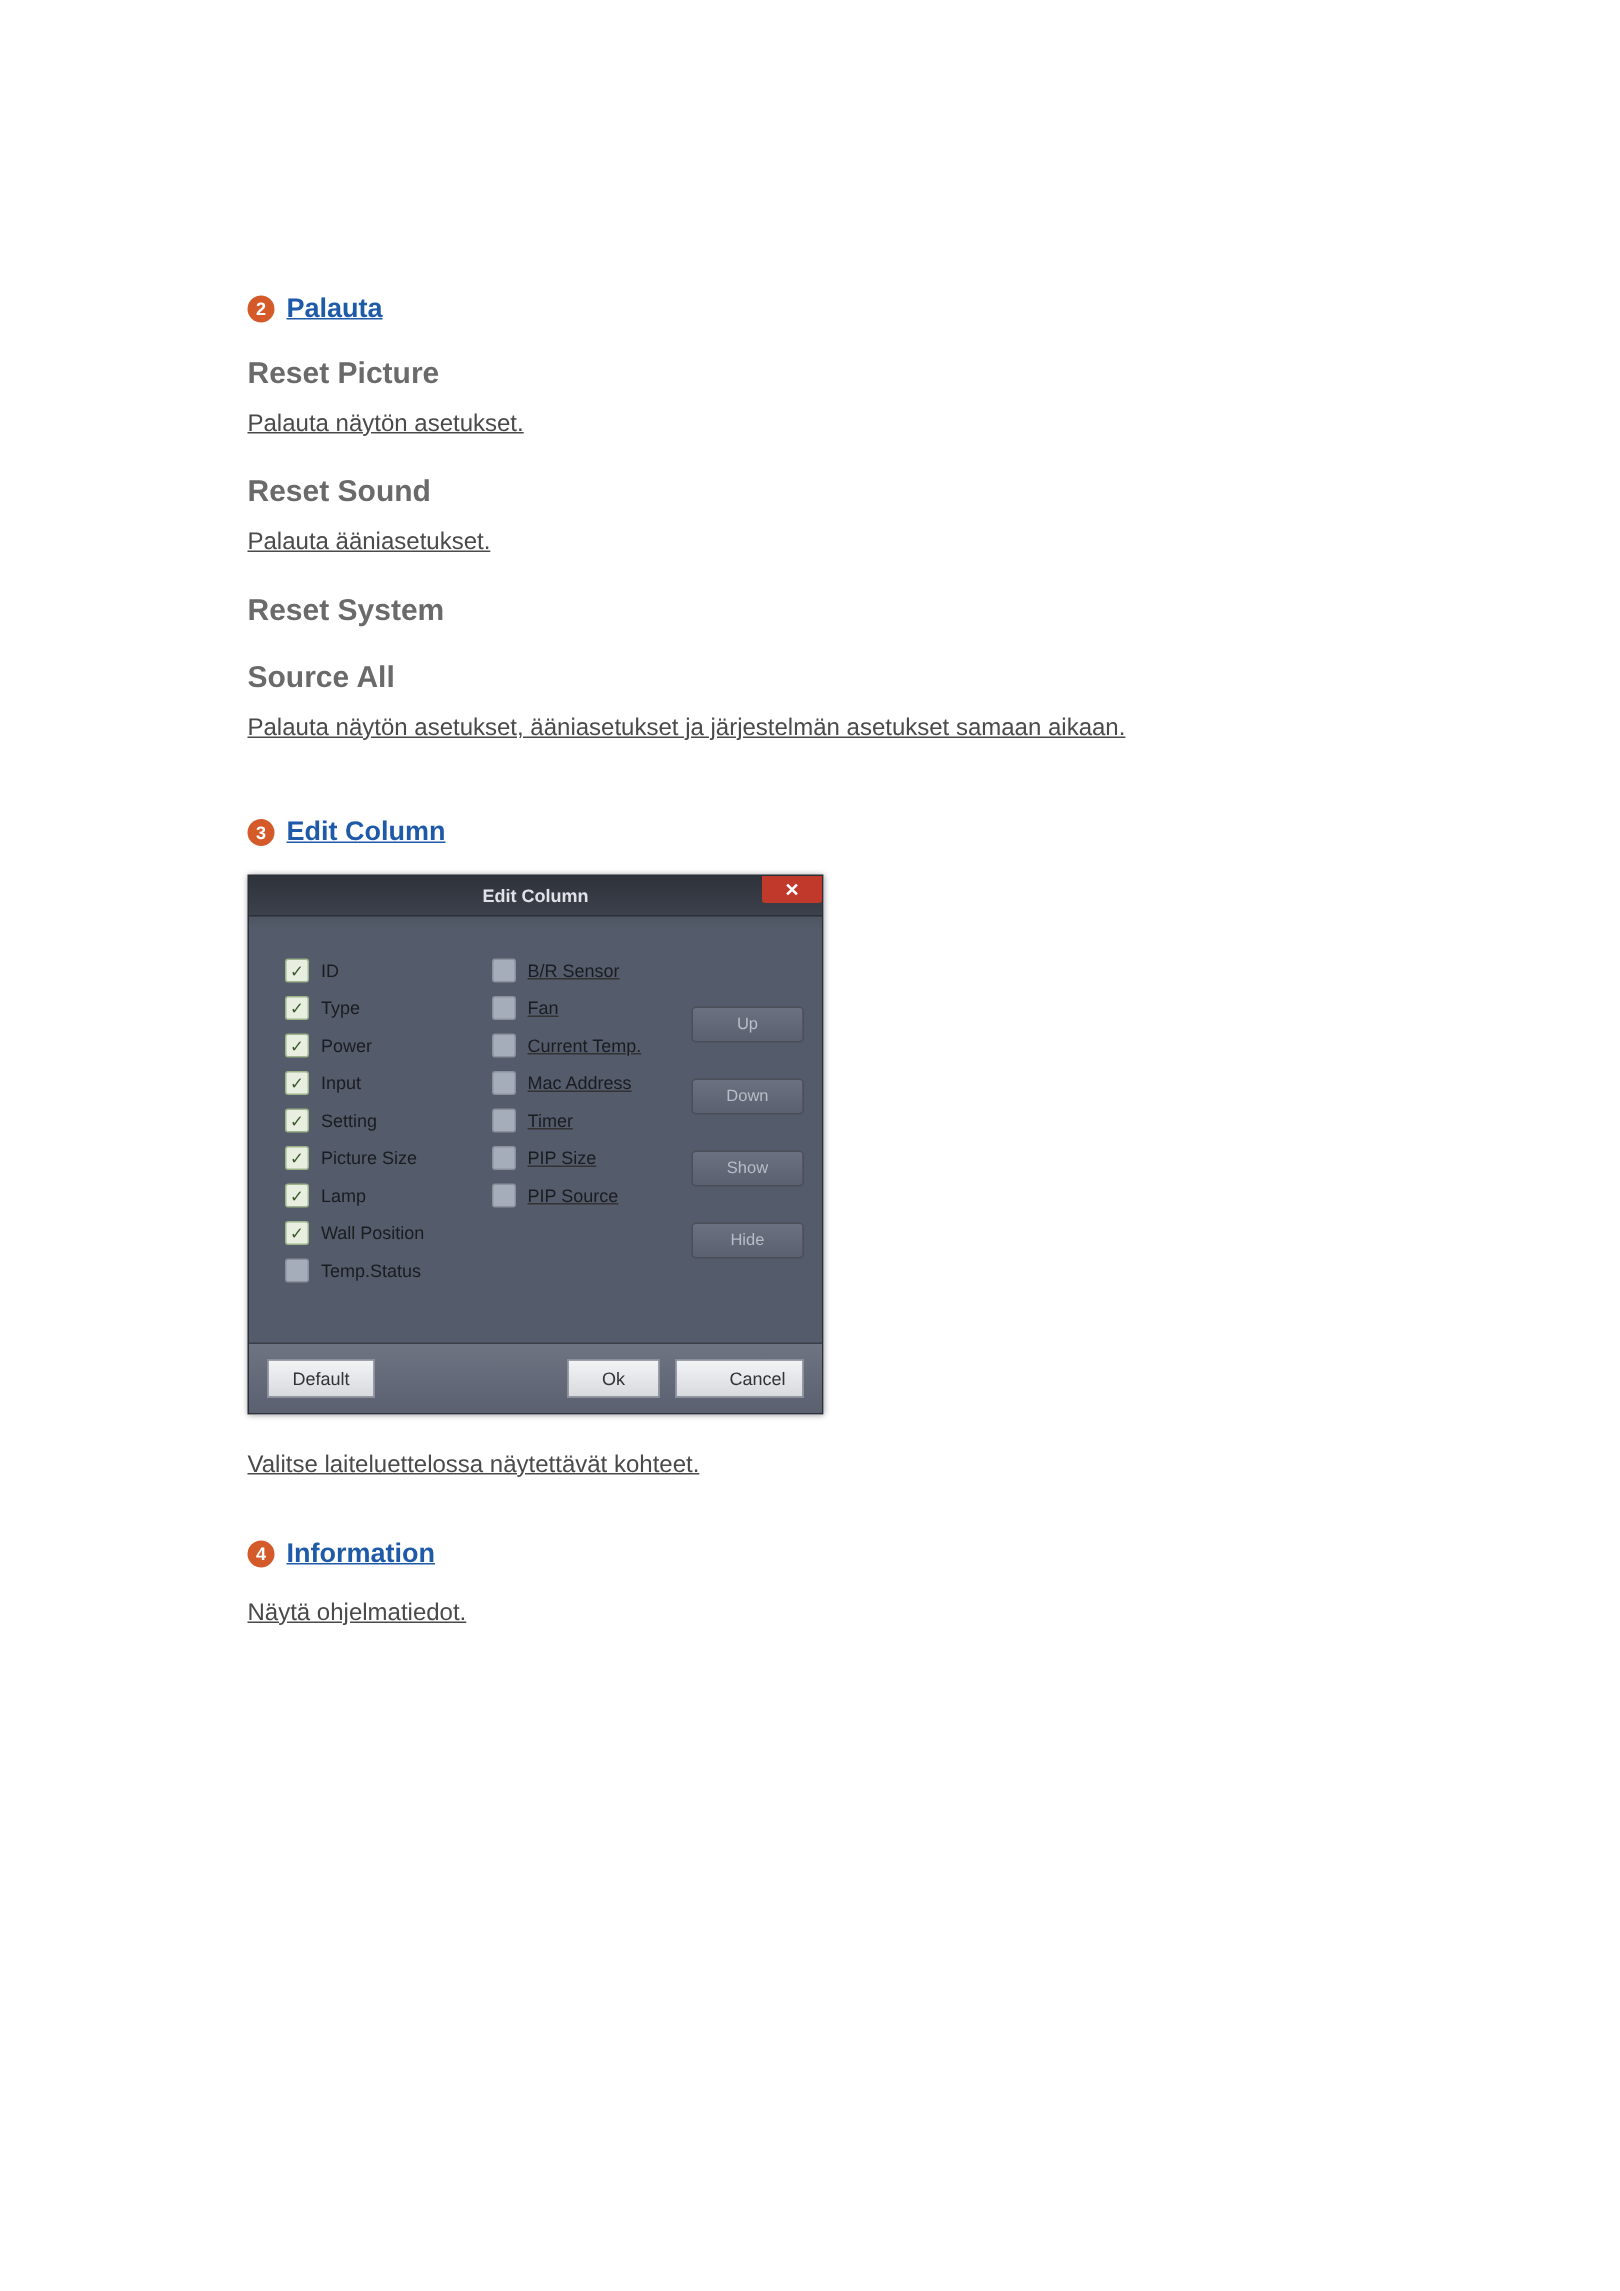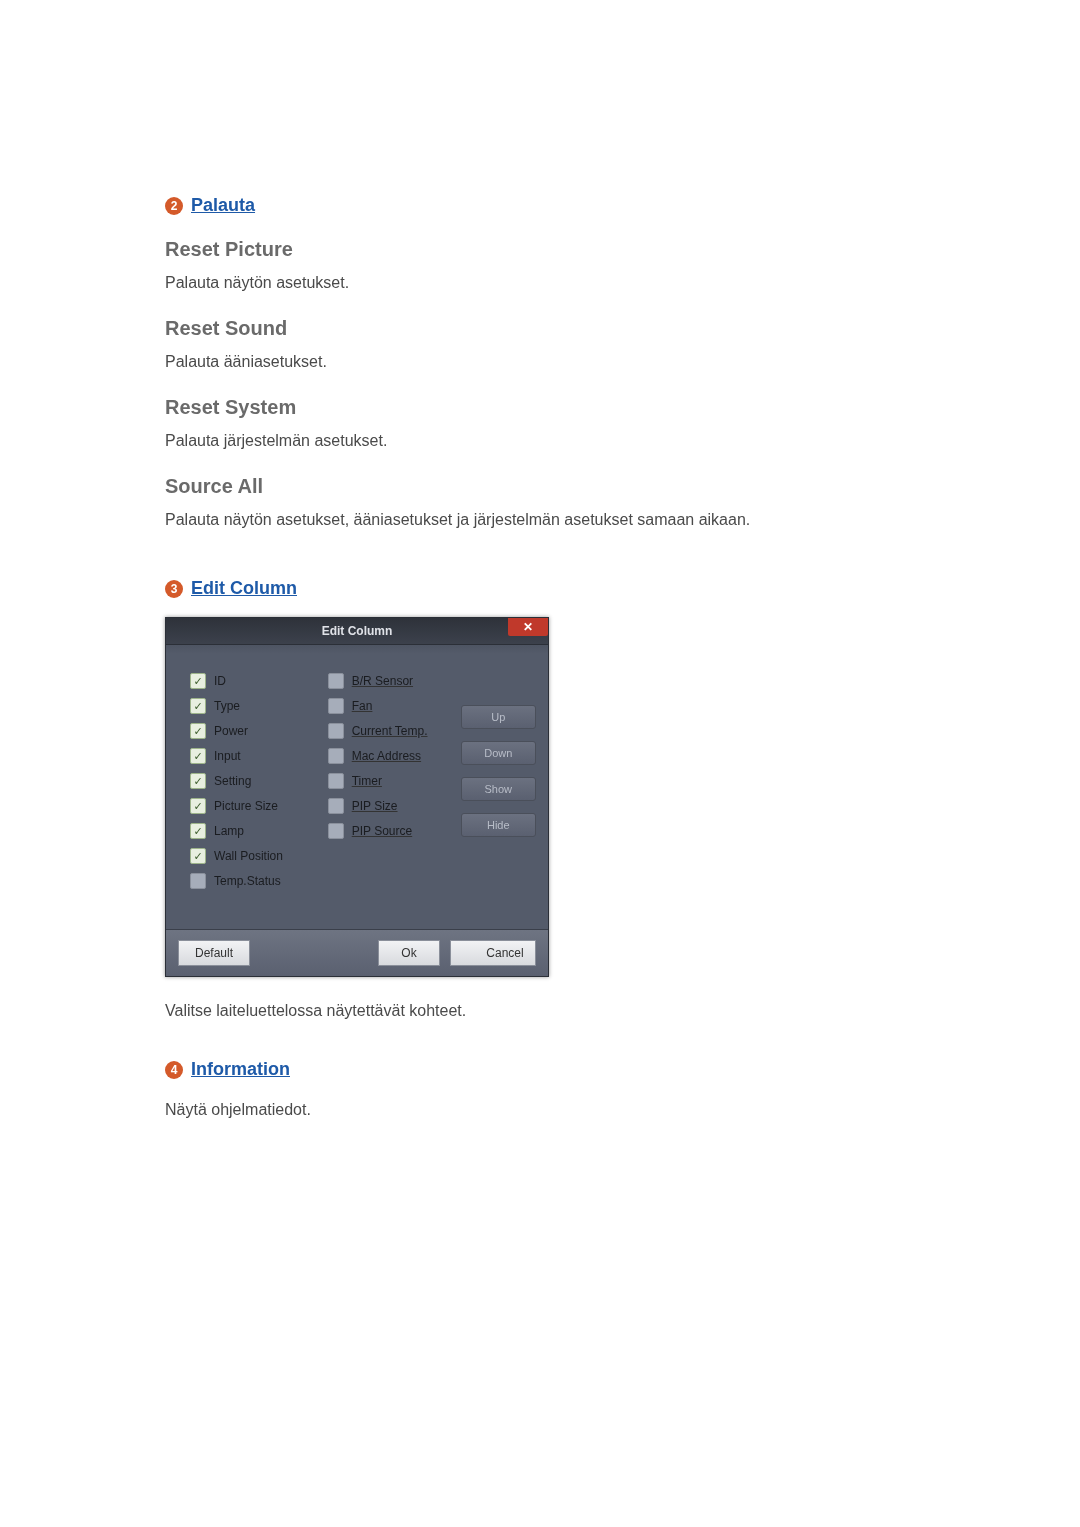--- a/index.html
+++ b/index.html
@@ -45,20 +45,21 @@
     font-weight: bold;
     font-size: 20px;
     margin-top: 22px;
     margin-bottom: 10px;
   }
   .body-text {
     color: #4a4a4a;
     font-size: 16px;
     line-height: 1.5;
     margin-bottom: 6px;
+    text-decoration: underline;
   }
   .gap-large { height: 40px; }
   .gap-med { height: 30px; }
 
   
   .dialog {
     width: 382px;
     margin-top: 12px;
     margin-bottom: 22px;
     background: linear-gradient(#3a3f4a, #545b6a 10%, #545b6a 90%, #41454f);
@@ -107,21 +108,21 @@
   .col {
     display: flex;
     flex-direction: column;
     gap: 9px;
   }
   .col-left { width: 130px; }
   .col-mid { width: 125px; text-decoration: underline; }
   .col-right {
     width: 78px;
     padding-top: 32px;
-    gap: 12px;
+    gap: 24px;
     align-items: stretch;
   }
   .check-row {
     display: flex;
     align-items: center;
     gap: 8px;
   }
   .checkbox {
     width: 14px;
     height: 14px;
@@ -193,21 +194,20 @@
     <span class="section-title">Palauta</span>
   </div>
 
   <div class="sub-heading">Reset Picture</div>
   <div class="body-text">Palauta näytön asetukset.</div>
 
   <div class="sub-heading">Reset Sound</div>
   <div class="body-text">Palauta ääniasetukset.</div>
 
   <div class="sub-heading">Reset System</div>
-  <div class="body-text">Palauta järjestelmän asetukset.</div>
 
   <div class="sub-heading">Source All</div>
   <div class="body-text">Palauta näytön asetukset, ääniasetukset ja järjestelmän asetukset samaan aikaan.</div>
 
   <div class="gap-large"></div>
 
   <div class="section-heading">
     <span class="badge">3</span>
     <span class="section-title">Edit Column</span>
   </div>

